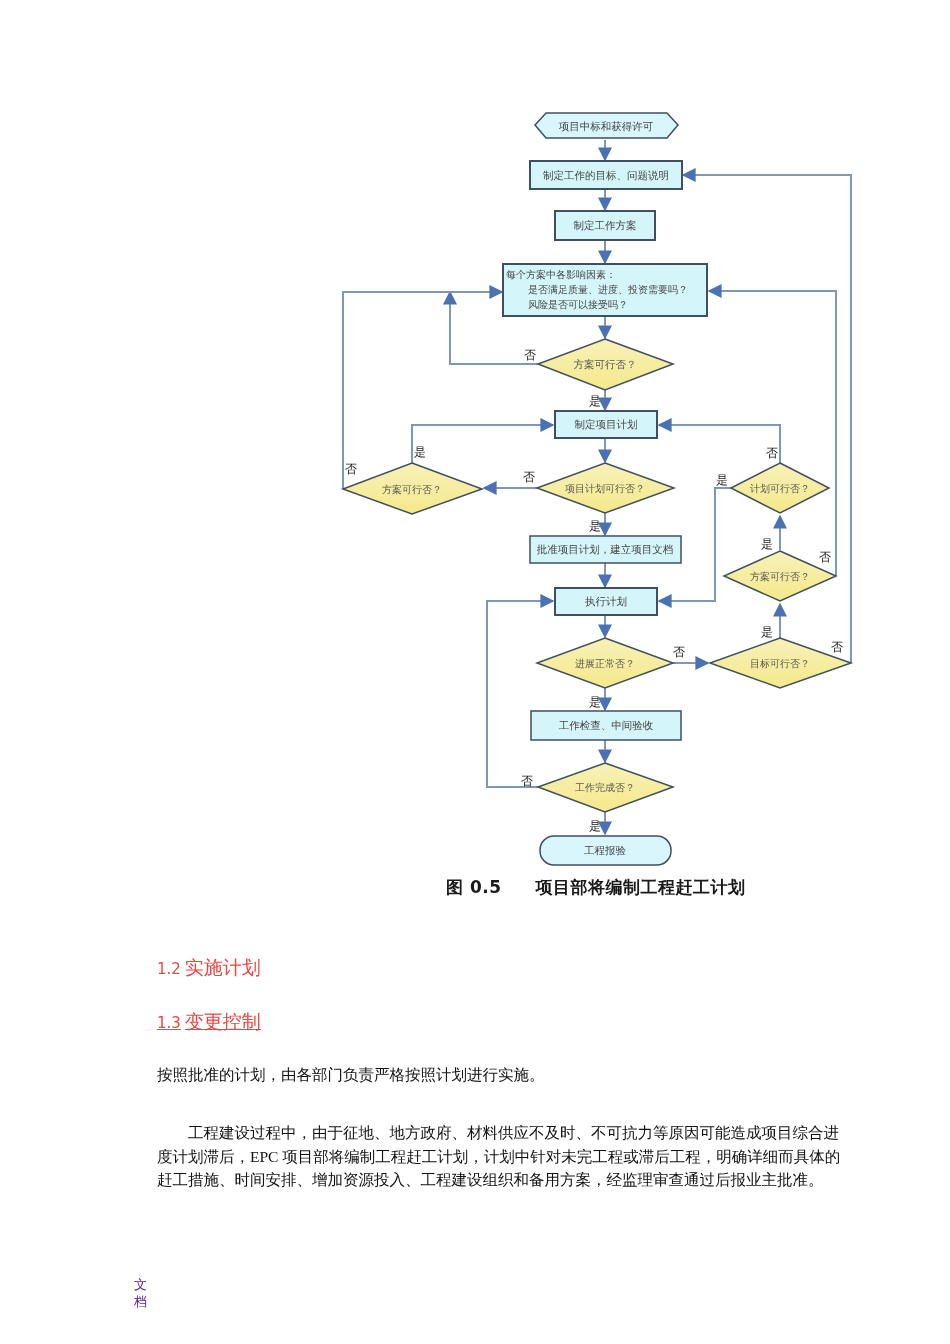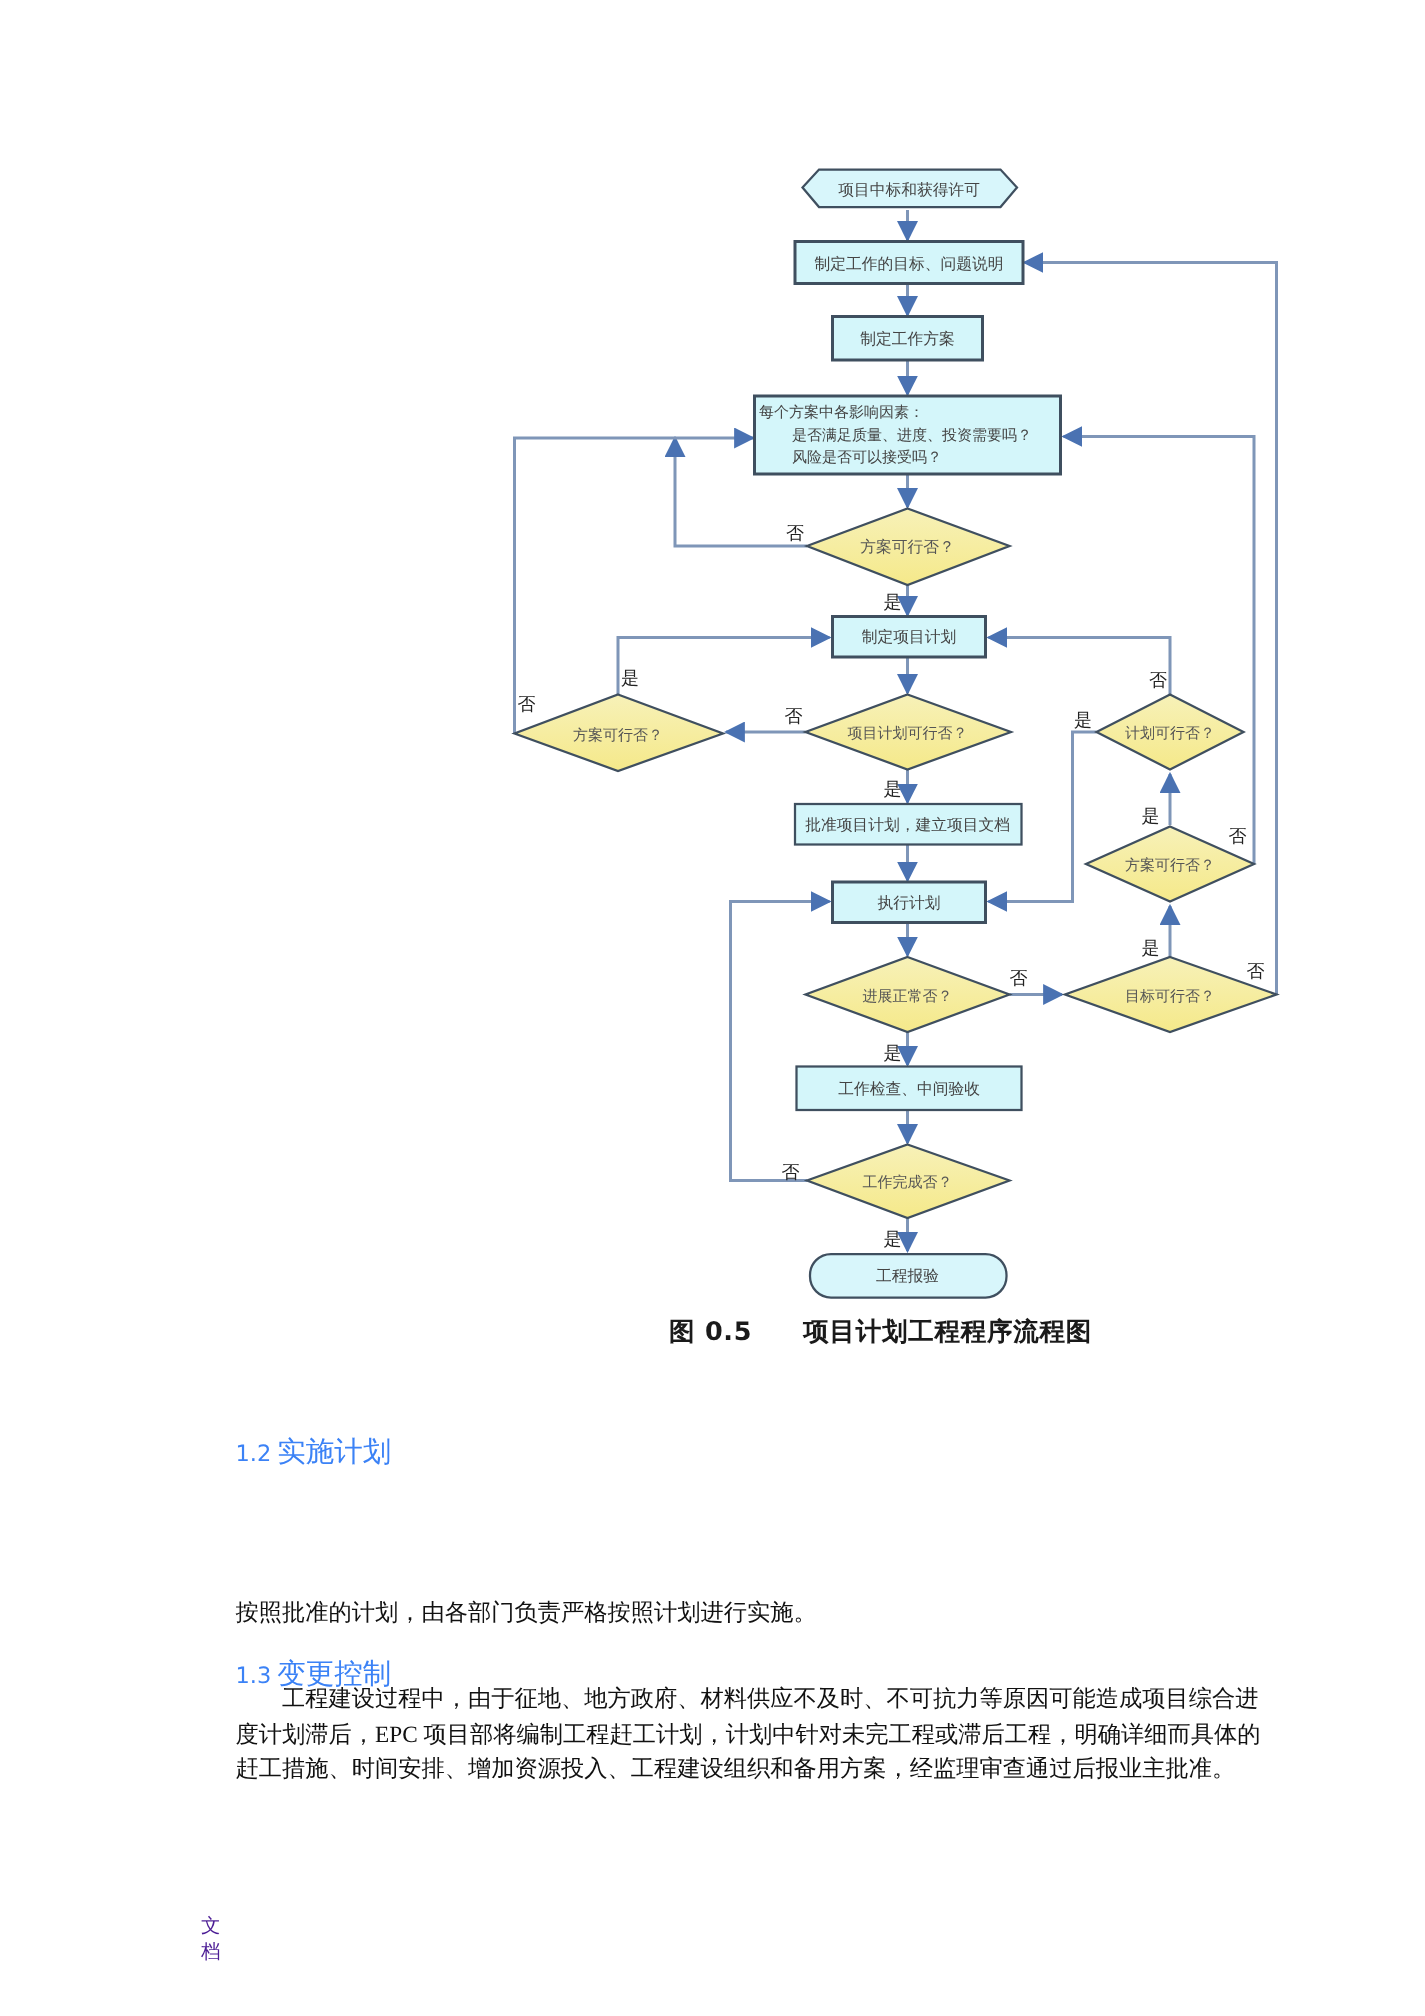--- a/index.html
+++ b/index.html
@@ -2,21 +2,21 @@
 <html><head>
 <meta charset="utf-8">
 <style>
   html, body { margin: 0; padding: 0; background: #ffffff; }
   body { width: 950px; height: 1344px; position: relative; overflow: hidden;
          font-family: "DejaVu Sans", "Liberation Sans", sans-serif; color: #111; }
   #flow { position: absolute; left: 0; top: 0; width: 950px; height: 880px; }
   .caption { position: absolute; left: 446px; top: 876px; font-size: 17px; font-weight: bold;
              font-family: "DejaVu Sans", sans-serif; color: #1a1a1a; letter-spacing: 0.5px; white-space: nowrap; }
   .caption .num { margin-right: 34px; }
-  .h2 { position: absolute; left: 157px; font-size: 19px; color: #3b82f6; white-space: nowrap; }
+  .h2 { position: absolute; left: 157px; font-size: 19px; color: #ef4444; white-space: nowrap; }
   .h2 .n { font-size: 15px; margin-right: 4px; }
   .para { position: absolute; left: 157px; width: 690px; font-size: 15.5px; line-height: 23.5px; color: #111; }
   .para.indent { text-indent: 31px; }
   .footer { position: absolute; left: 134px; top: 1276px; width: 16px; font-size: 13px; line-height: 17px; color: #4c1d95; }
   svg text { font-family: "DejaVu Sans", sans-serif; }
 </style>
 </head>
 <body>
 
 <svg id="flow" viewBox="0 0 950 880" xmlns="http://www.w3.org/2000/svg">
@@ -158,26 +158,26 @@
     <text x="766" y="457">否</text>
     <text x="716" y="484">是</text>
     <text x="761" y="548">是</text>
     <text x="819" y="561">否</text>
     <text x="761" y="636">是</text>
     <text x="831" y="651">否</text>
   </g>
 </svg>
 
 <div class="caption">
-  <span class="num">图 0.5</span><span>项目计划工程程序流程图</span>
+  <span class="num">图 0.5</span><span>项目部将编制工程赶工计划</span>
 </div>
 
 <div class="h2" style="top:955px;">
   <span class="n">1.2</span><span>实施计划</span>
 </div>
 <div class="para" style="top:1064px;">按照批准的计划，由各部门负责严格按照计划进行实施。</div>
 
-<div class="h2" style="top:1103px;">
+<div class="h2" style="top:1009px;text-decoration:underline;">
   <span class="n">1.3</span><span>变更控制</span>
 </div>
 <div class="para indent" style="top:1121px;font-family:Liberation Serif, serif;">工程建设过程中，由于征地、地方政府、材料供应不及时、不可抗力等原因可能造成项目综合进度计划滞后，EPC 项目部将编制工程赶工计划，计划中针对未完工程或滞后工程，明确详细而具体的赶工措施、时间安排、增加资源投入、工程建设组织和备用方案，经监理审查通过后报业主批准。</div>
 
 <div class="footer">文档</div>
 
 </body></html>

